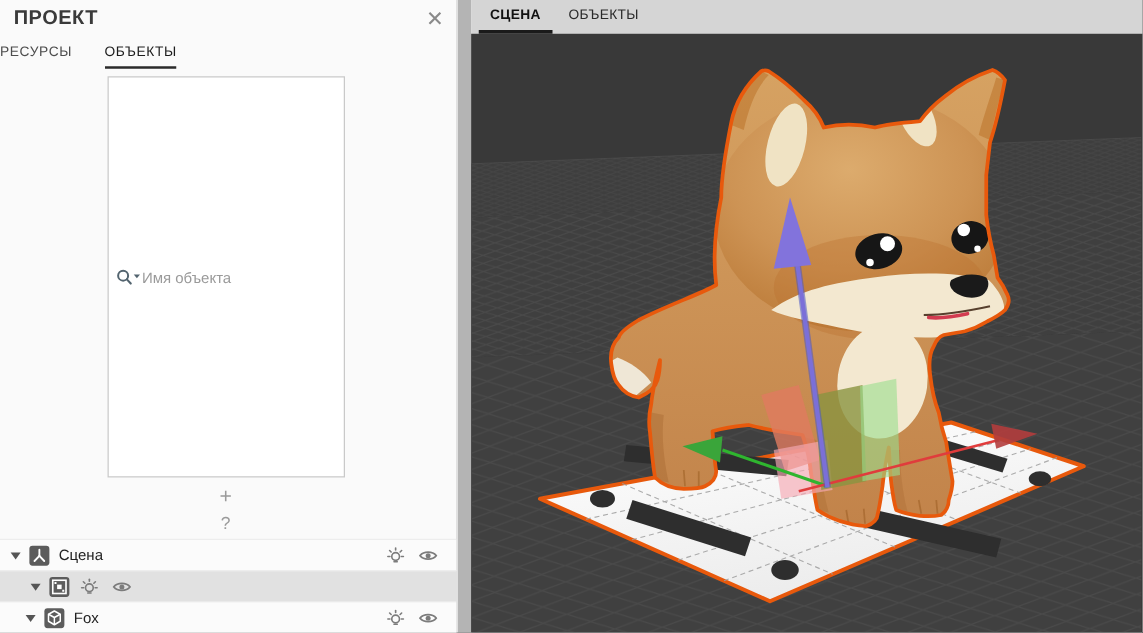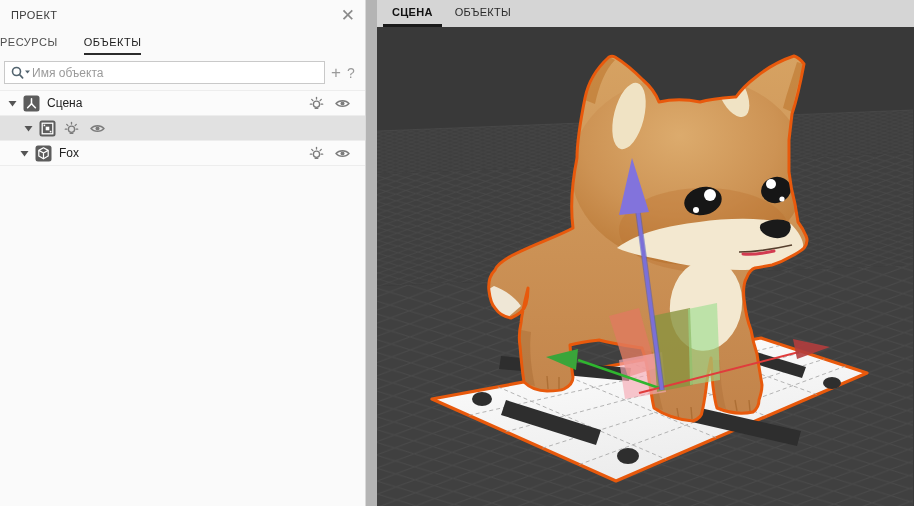--- a/index.html
+++ b/index.html
@@ -3,26 +3,26 @@
 <meta charset="utf-8">
 <style>
   * { margin:0; padding:0; box-sizing:border-box; }
   html,body { width:914px; height:506px; overflow:hidden; }
   body { font-family:"Liberation Sans", sans-serif; background:#f6f6f6; }
   .app { display:flex; width:914px; height:506px; }
 
   
   .left-panel { width:366px; height:506px; background:#fafafa; border-right:1px solid #d9d9d9; position:relative; }
   .panel-header { height:30px; display:flex; align-items:center; justify-content:space-between; padding:0 10px 0 11px; }
-  .panel-title { font-size:11px; font-weight:normal; color:#3a3a3a; letter-spacing:.4px; }
+  .panel-title { font-size:16px; font-weight:bold; color:#3a3a3a; letter-spacing:.4px; }
   .close-x { color:#8a8a8a; font-size:17px; line-height:1; cursor:pointer; }
   .panel-tabs { display:flex; gap:26px; padding:0 0; height:25px; align-items:flex-end; }
   .ptab { font-size:11px; color:#4d4d4d; letter-spacing:.5px; padding-bottom:5px; border-bottom:2px solid transparent; cursor:pointer; }
   .ptab.active { color:#1c1c1c; border-bottom-color:#2b2b2b; }
-  .search-row { display:flex; align-items:center; padding:6px 8px 6px 4px; gap:6px; }
+  .search-row { display:flex; align-items:center; padding:6px 8px 6px 4px; gap:6px;flex-direction:column; }
   .search-box { flex:0 0 321px; height:23px; background:#fff; border:1px solid #c9c9c9; display:flex; align-items:center; padding:0 6px 0 5px; }
   .search-box input { border:none; outline:none; flex:1; font-size:12px; color:#333; font-family:"Liberation Sans",sans-serif; background:transparent; }
   .search-box input::placeholder { color:#9a9a9a; }
   .mini-btn { color:#9a9a9a; font-size:17px; line-height:1; cursor:pointer; }
   .mini-btn.help { font-size:14px; }
   .tree { border-top:1px solid #ededed; }
   .tree-row { height:25px; display:flex; align-items:center; border-bottom:1px solid #ededed; background:#fbfbfb; position:relative; cursor:default; }
   .tree-row.selected { background:#e1e1e1; }
   .expander { width:9px; height:9px; margin-right:6px; flex:0 0 auto; }
   .obj-icon { width:17px; height:17px; margin-right:7px; flex:0 0 auto; }

